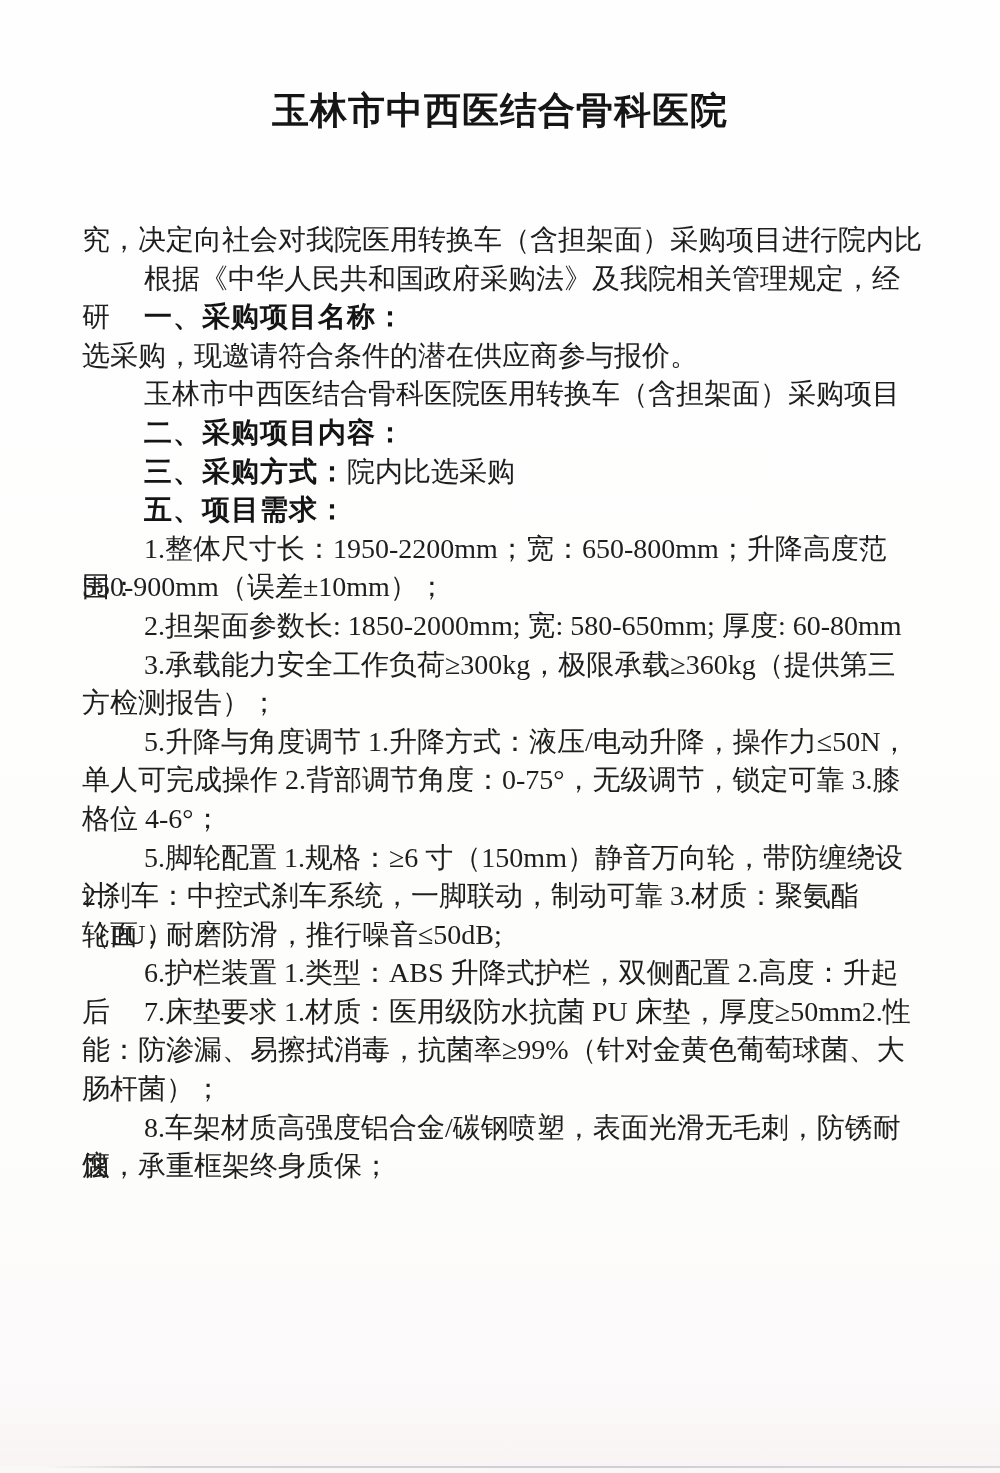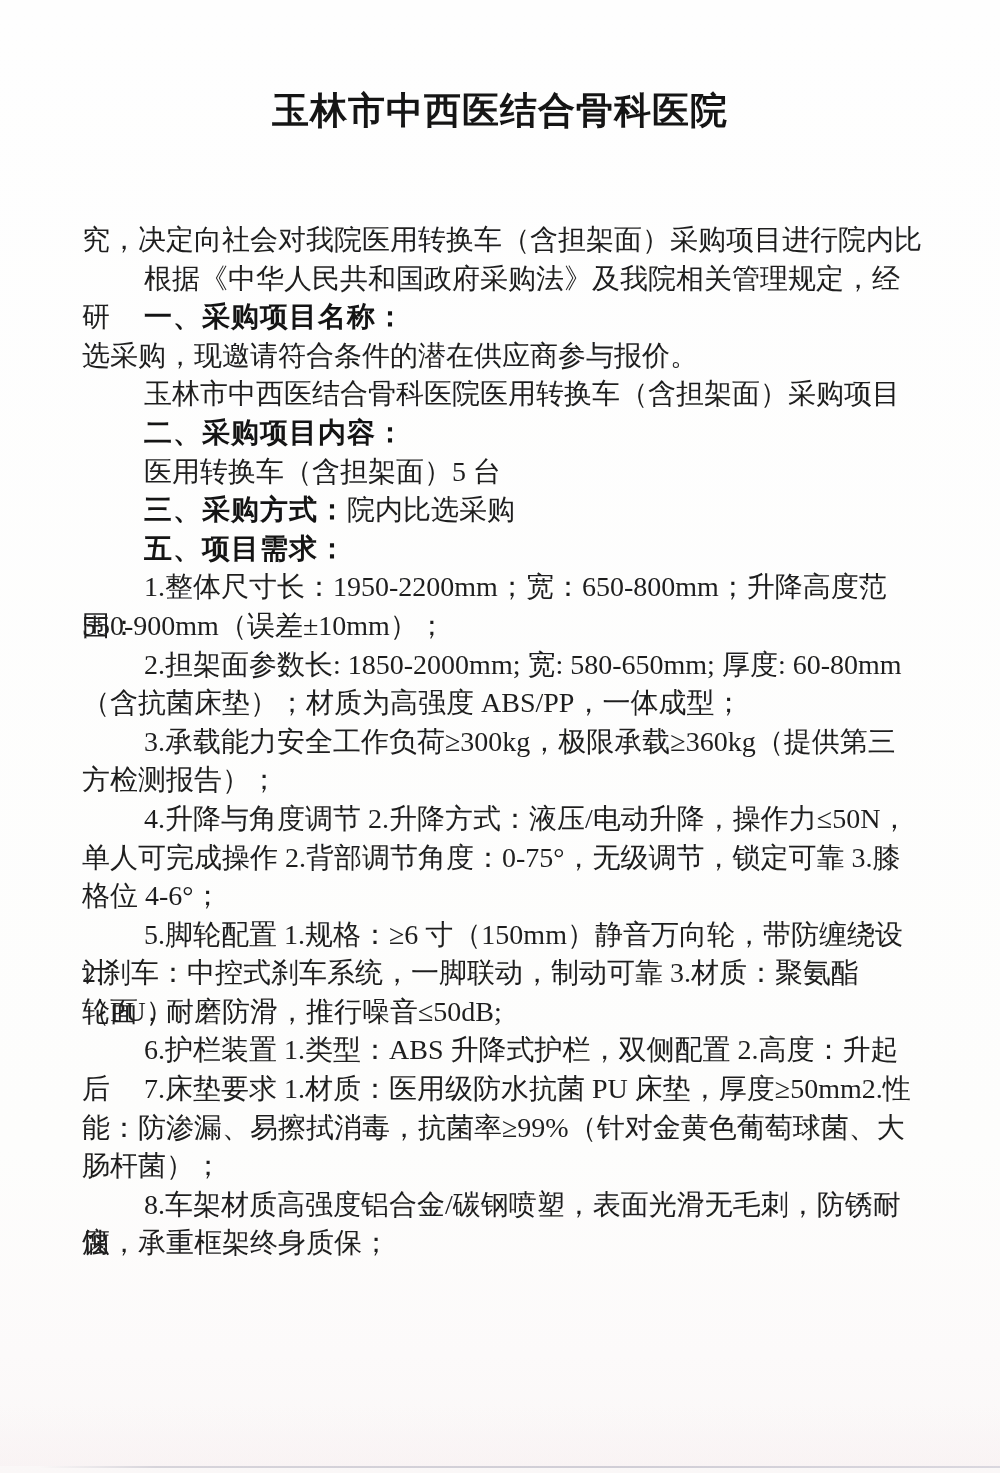--- a/index.html
+++ b/index.html
@@ -79,30 +79,28 @@
     <div>玉林市中西医结合骨科医院</div>
   </div>
 
   <div class="doc-body">
       <div class="line"><span class="seg">究，决定向社会对我院医用转换车（含担架面）采购项目进行院内比</span></div>
       <div class="line indent"><span class="seg">根据《中华人民共和国政府采购法》及我院相关管理规定，经研</span></div>
       <div class="line indent"><span class="seg bold">一、采购项目名称：</span></div>
       <div class="line"><span class="seg">选采购，现邀请符合条件的潜在供应商参与报价。</span></div>
       <div class="line indent"><span class="seg">玉林市中西医结合骨科医院医用转换车（含担架面）采购项目</span></div>
       <div class="line indent"><span class="seg bold">二、采购项目内容：</span></div>
-      <div class="line indent"><span class="seg">医用转换车（含担架面）5 台</span></div>
       <div class="line indent"><span class="seg bold">三、采购方式：</span><span class="seg">院内比选采购</span></div>
       <div class="line indent"><span class="seg bold">五、项目需求：</span></div>
       <div class="line indent"><span class="seg">1.整体尺寸长：1950-2200mm；宽：650-800mm；升降高度范围：</span></div>
       <div class="line"><span class="seg">550-900mm（误差±10mm）；</span></div>
       <div class="line indent"><span class="seg">2.担架面参数长: 1850-2000mm; 宽: 580-650mm; 厚度: 60-80mm</span></div>
-      <div class="line"><span class="seg">（含抗菌床垫）；材质为高强度 ABS/PP，一体成型；</span></div>
       <div class="line indent"><span class="seg">3.承载能力安全工作负荷≥300kg，极限承载≥360kg（提供第三</span></div>
       <div class="line"><span class="seg">方检测报告）；</span></div>
-      <div class="line indent"><span class="seg">4.升降与角度调节 2.升降方式：液压/电动升降，操作力≤50N，</span></div>
+      <div class="line indent"><span class="seg">5.升降与角度调节 1.升降方式：液压/电动升降，操作力≤50N，</span></div>
       <div class="line"><span class="seg">单人可完成操作 2.背部调节角度：0-75°，无级调节，锁定可靠 3.膝</span></div>
       <div class="line"><span class="seg">格位 4-6°；</span></div>
       <div class="line indent"><span class="seg">5.脚轮配置 1.规格：≥6 寸（150mm）静音万向轮，带防缠绕设计</span></div>
       <div class="line"><span class="seg">2.刹车：中控式刹车系统，一脚联动，制动可靠 3.材质：聚氨酯（PU）</span></div>
       <div class="line"><span class="seg">轮面，耐磨防滑，推行噪音≤50dB;</span></div>
       <div class="line indent"><span class="seg">6.护栏装置 1.类型：ABS 升降式护栏，双侧配置 2.高度：升起后</span></div>
       <div class="line indent"><span class="seg">7.床垫要求 1.材质：医用级防水抗菌 PU 床垫，厚度≥50mm2.性</span></div>
       <div class="line"><span class="seg">能：防渗漏、易擦拭消毒，抗菌率≥99%（针对金黄色葡萄球菌、大</span></div>
       <div class="line"><span class="seg">肠杆菌）；</span></div>
       <div class="line indent"><span class="seg">8.车架材质高强度铝合金/碳钢喷塑，表面光滑无毛刺，防锈耐腐</span></div>

